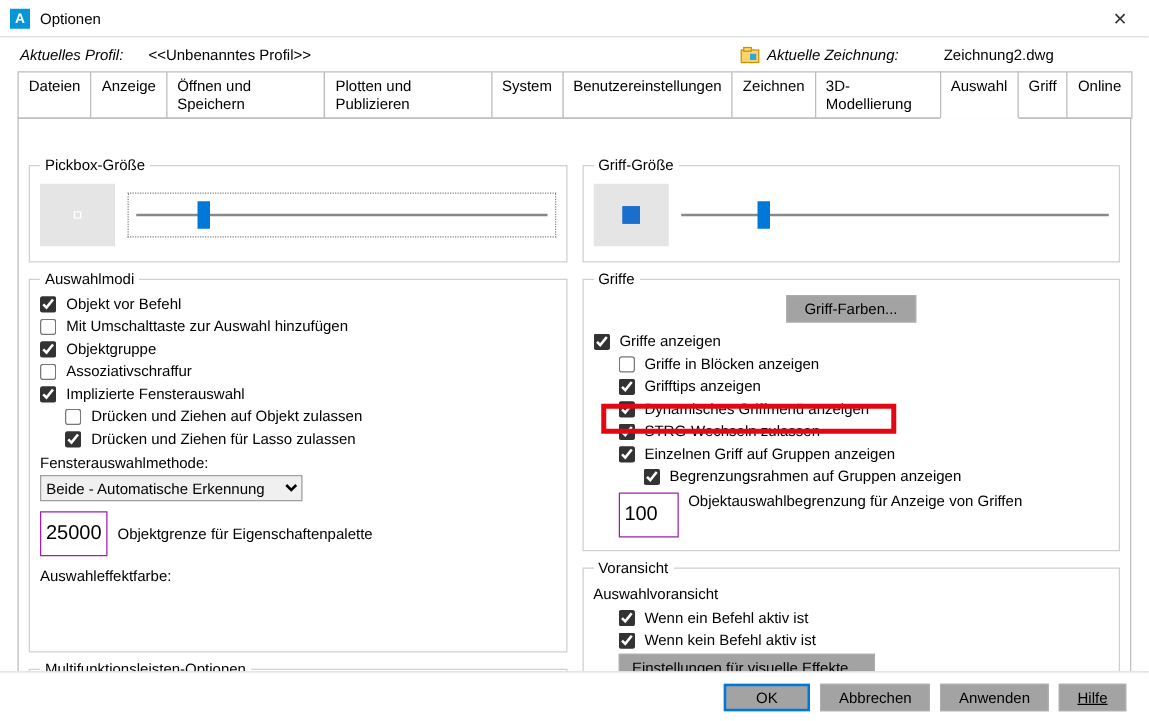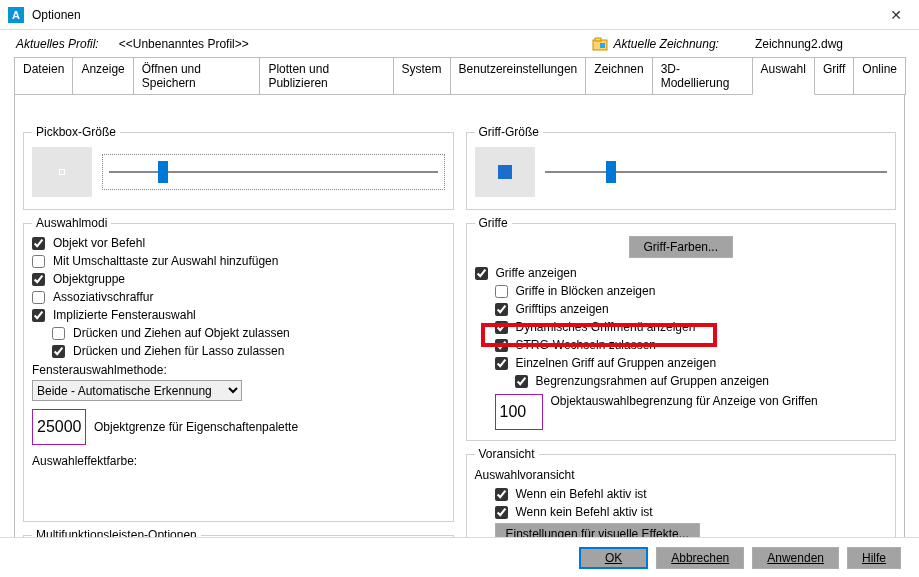--- a/index.html
+++ b/index.html
@@ -34,21 +34,21 @@
   .chk-row.indent2 { padding-left: 40px; align-items: flex-end; }
   .chk-row input[type=checkbox] { width: 13px; height: 13px; margin: 0 4px 0 0; accent-color: #333; }
   .u { text-decoration: underline; }
   .label-line { padding: 3px 0; }
   select { width: 210px; height: 21px; border: 1px solid #a0a0a0; background: #f0f0f0; font-size: 12px; }
   input[type=text] { height: 36px; border: 1px solid #a21caf; padding: 0 4px; font-size: 16px; }
   .btn { height: 22px; border: 1px solid #adadad; background: #a3a3a3; padding: 0 14px; cursor: pointer; font-size: 12px; }
   .btn.long { padding: 0 10px; }
   .btn.default { border: 2px solid #0078d7; padding: 0 24px; }
   .hl-box { position: absolute; border: 4px solid #e30613; pointer-events: none; }
-  .footer { position: absolute; bottom: 0; left: 0; right: 0; height: 40px; display: flex; align-items: center; justify-content: flex-end; gap: 8px; padding: 0 18px; border-top: 1px solid #ddd; background: #fff; text-decoration: underline; }
+  .footer { position: absolute; bottom: 0; left: 0; right: 0; height: 40px; display: flex; align-items: center; justify-content: flex-end; gap: 8px; padding: 0 18px; border-top: 1px solid #ddd; background: #fff; }
   .row-inline { display: flex; align-items: center; gap: 8px; padding: 2px 0; }
   .griffe-btn-row { text-align: center; padding: 2px 0 6px; }
 </style>
 </head>
 <body>
 
 <div class="titlebar">
   <div class="app-icon">A</div>
   <div class="title">Optionen</div>
   <div class="close-btn">✕</div>

